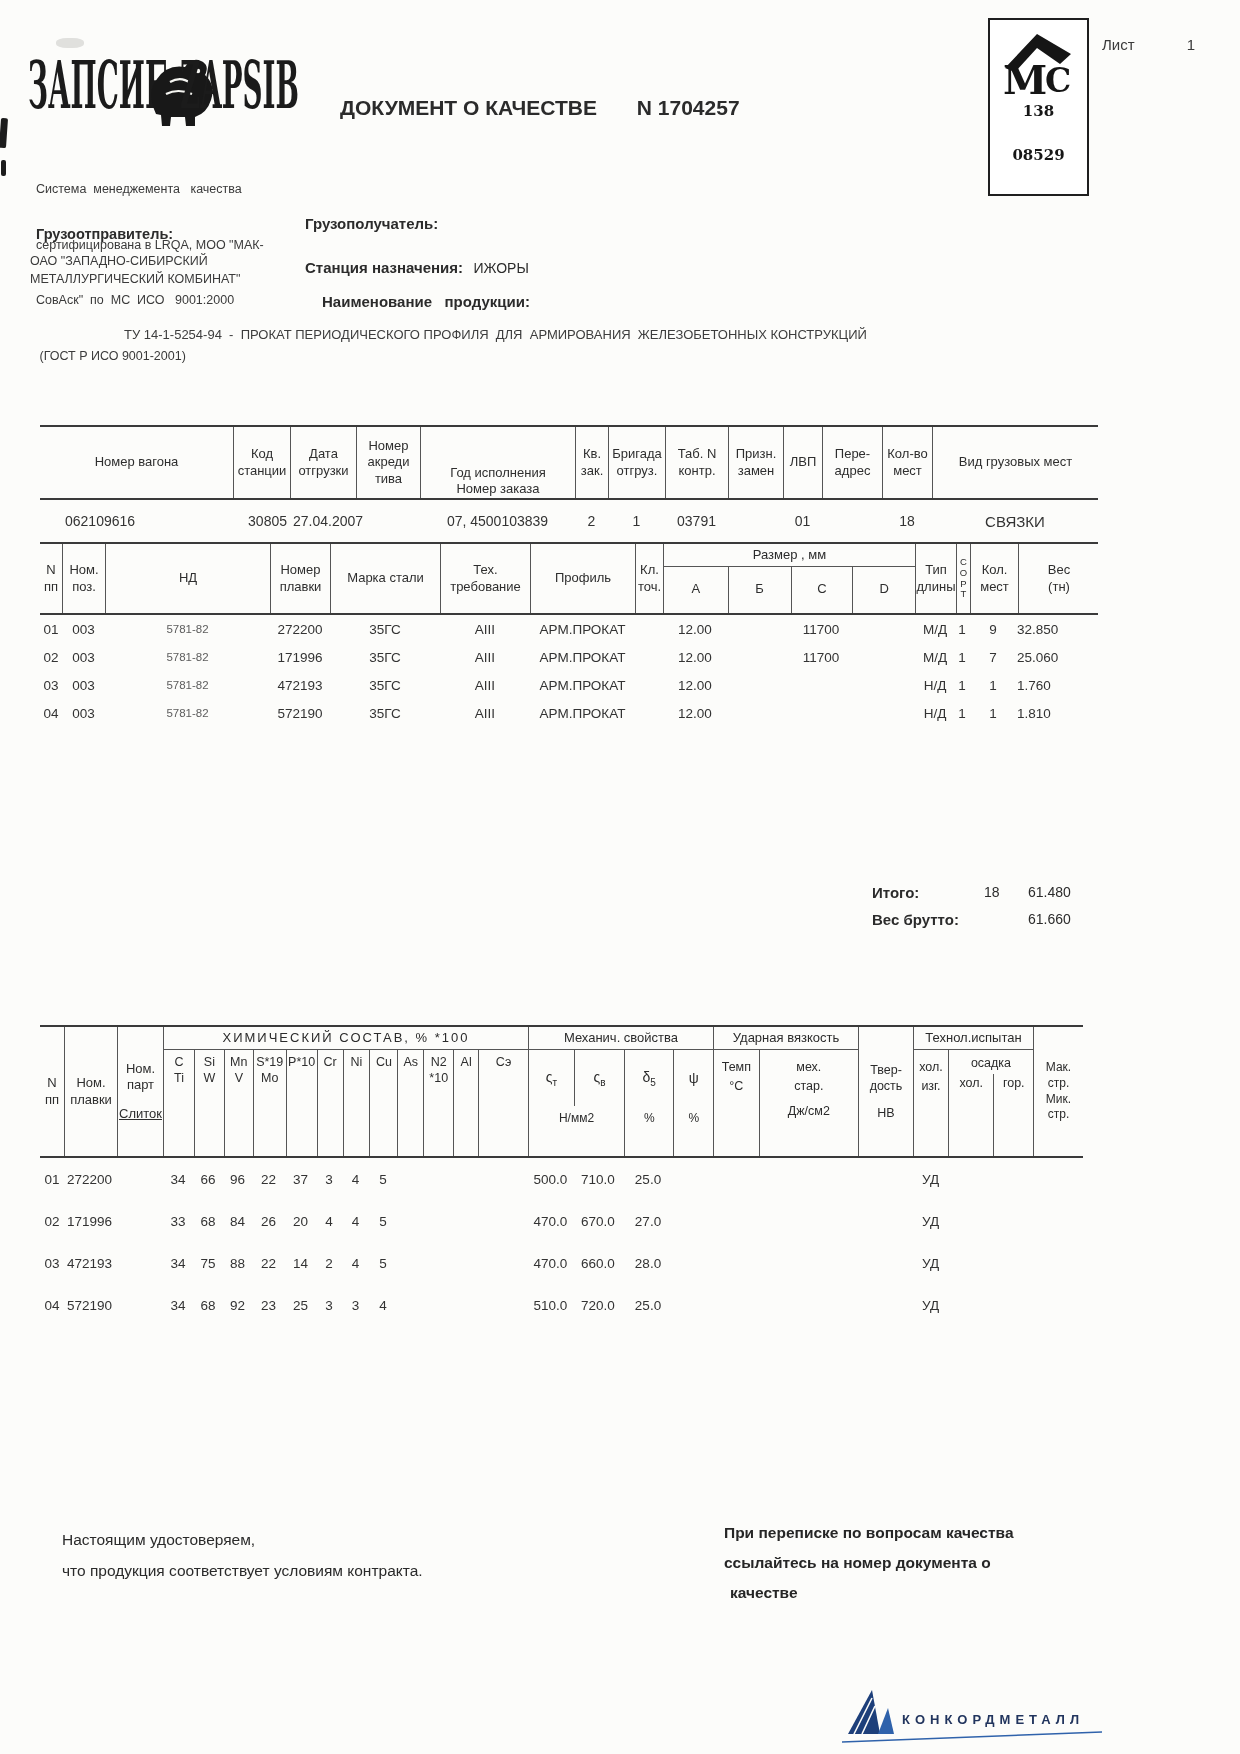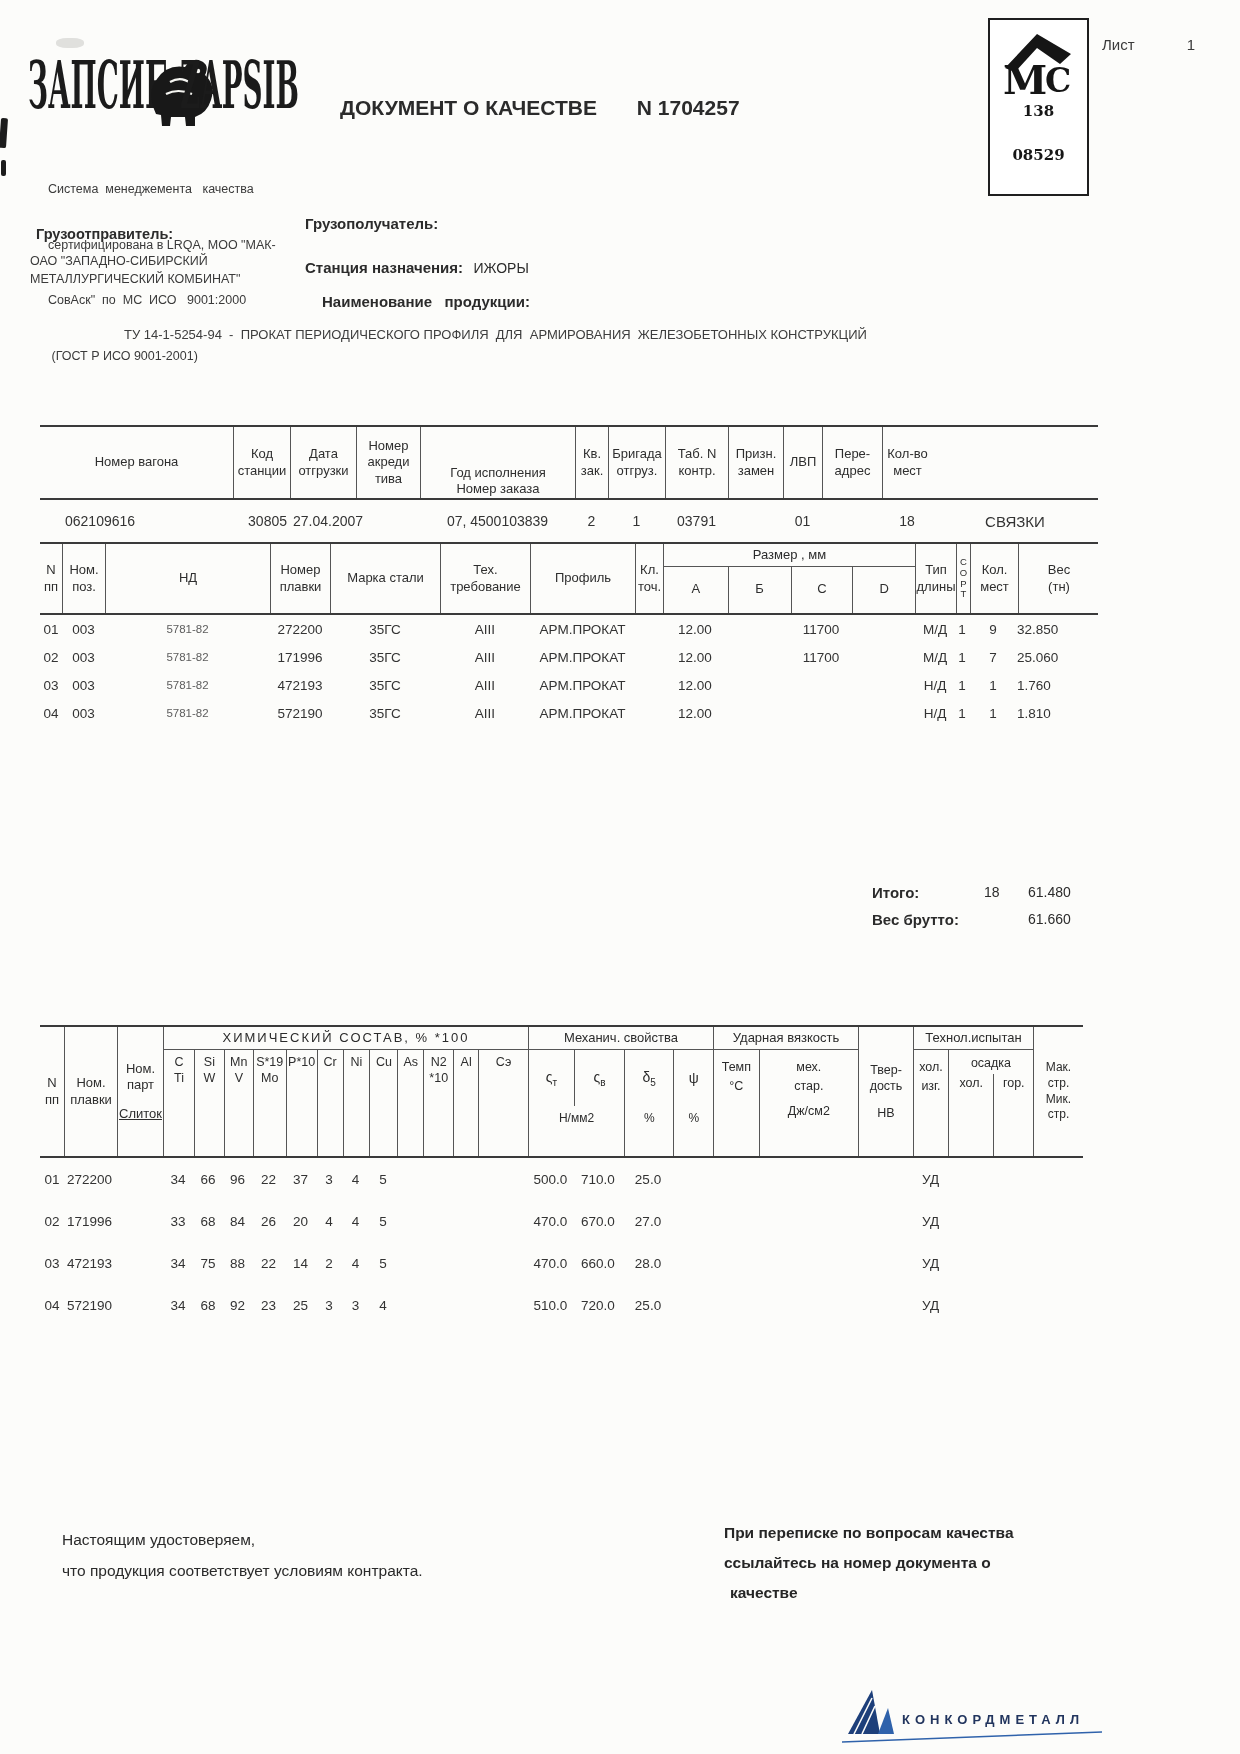--- a/index.html
+++ b/index.html
@@ -75,21 +75,21 @@
   <div class="abs" style="left:28px;top:48px;width:290px;height:86px;">
     <span class="zapsib abs" style="left:0;top:0;">ЗАПСИБ</span>
     <svg class="abs" style="left:112px;top:2px;" width="80" height="82" viewBox="0 0 80 82">
       <path d="M16 64 Q6 42 17 29 Q27 14 45 17 Q52 7 61 11 Q70 15 65 25 Q76 35 71 50 Q67 63 55 67 L55 76 L46 76 L45 67 L31 67 L30 76 L22 76 L21 65 Z" fill="#181818"></path>
       <path d="M30 32 Q41 26 50 33 M26 44 Q38 38 52 44" stroke="#f6f6f2" stroke-width="2.2" fill="none"></path>
       <circle cx="58" cy="21" r="2.2" fill="#f6f6f2"></circle>
     </svg>
     <span class="zapsib abs" style="left:152px;top:0;">ZAPSIB</span>
   </div>
 
-  <div class="abs fineline keepsp" style="left:36px;top:143px;margin-left:12px;">
+  <div class="abs fineline keepsp" style="left:36px;top:143px;">
     <div>Система  менеджемента   качества</div>
     <div>сертифицирована в LRQA, МОО "МАК-</div>
     <div>СовАск"  по  МС  ИСО   9001:2000</div>
     <div> (ГОСТ Р ИСО 9001-2001)</div>
   </div>
 
   <div class="abs b" style="left:36px;top:226px;font-size:14.5px;">Грузоотправитель:</div>
   <div class="abs fineline" style="left:30px;top:252px;line-height:18px;">
     <div>ОАО "ЗАПАДНО-СИБИРСКИЙ</div>
     <div>МЕТАЛЛУРГИЧЕСКИЙ КОМБИНАТ"</div>
@@ -165,20 +165,23 @@
           <div class="cell hc" style="width: 39px;">
             <span>ЛВП</span>
           </div>
           <div class="cell hc" style="width: 60px;">
             <span>Пере-</span>
             <span>адрес</span>
           </div>
           <div class="cell hc" style="width: 50px;">
             <span>Кол-во</span>
             <span>мест</span>
+          </div>
+          <div class="cell hc" style="width: 166px;">
+            <span>Вид  грузовых мест</span>
           </div>
         </div>
     </div>
     <div id="t1-rowwrap">
         <div class="trow" style="height: 42px;">
           <div class="cell dc t1d al" style="width: 193px;">
             <span>062109616</span>
           </div>
           <div class="cell dc t1d ar" style="width: 57px;">
             <span>30805</span>

